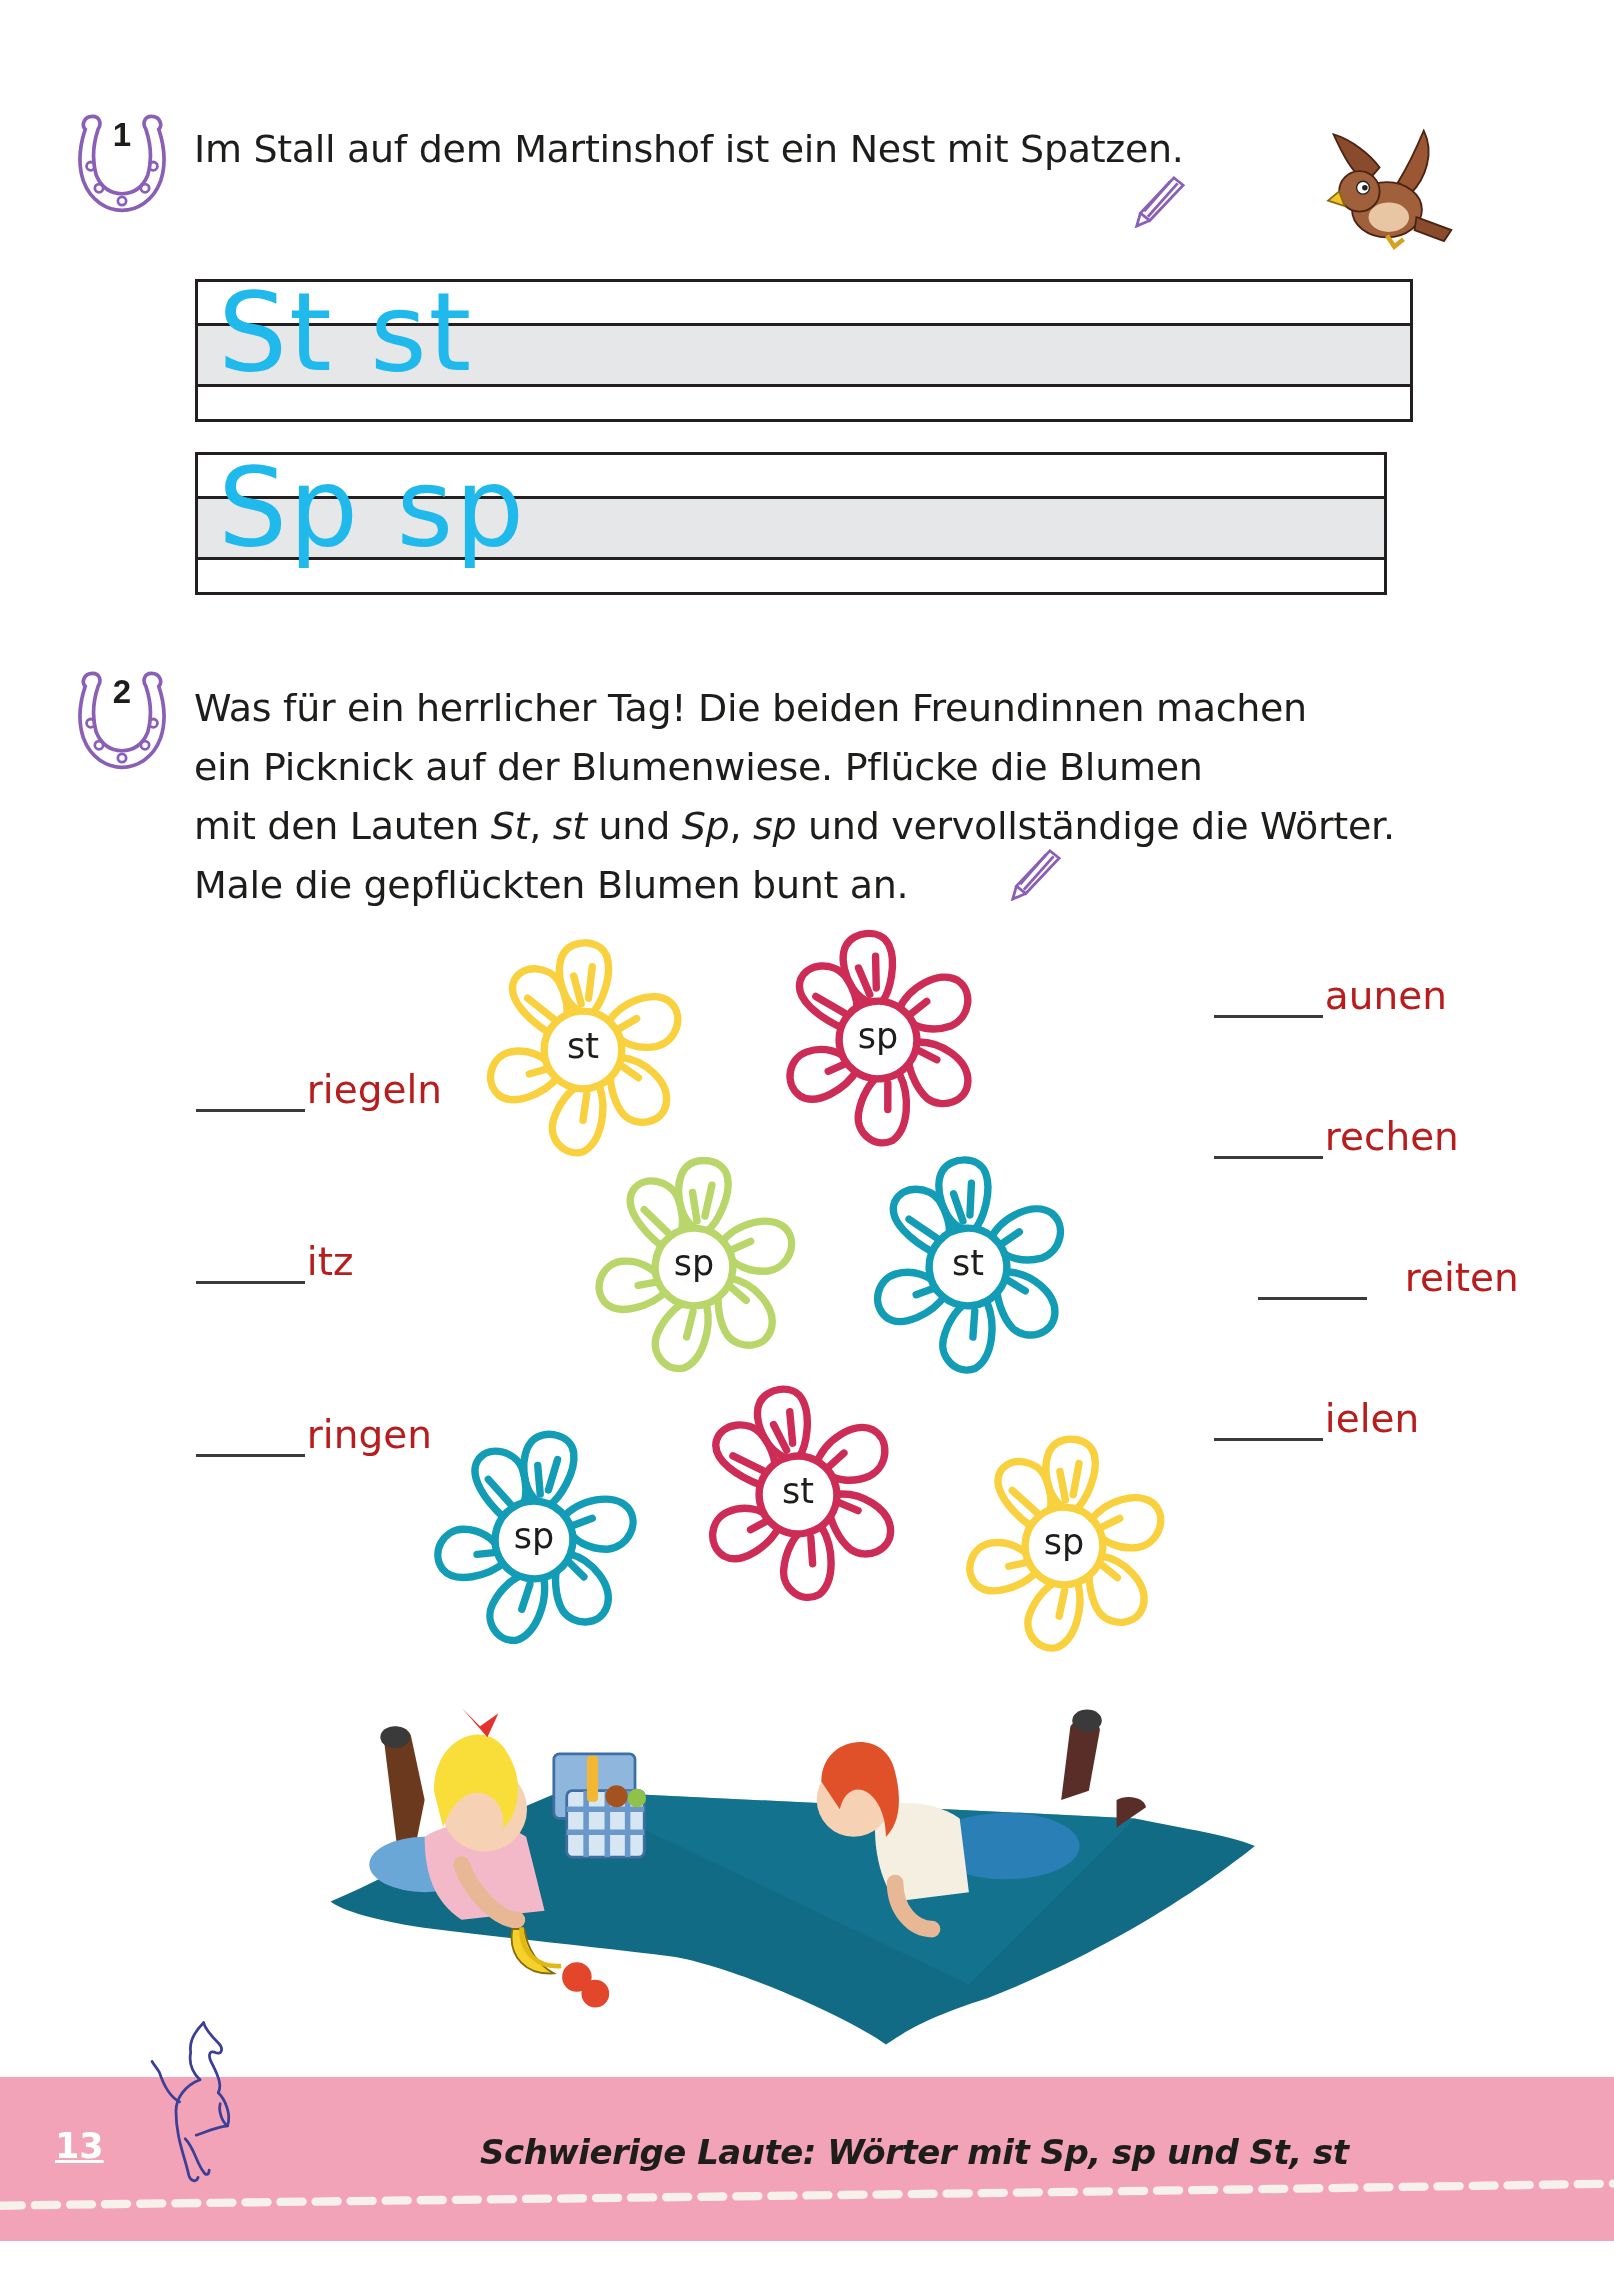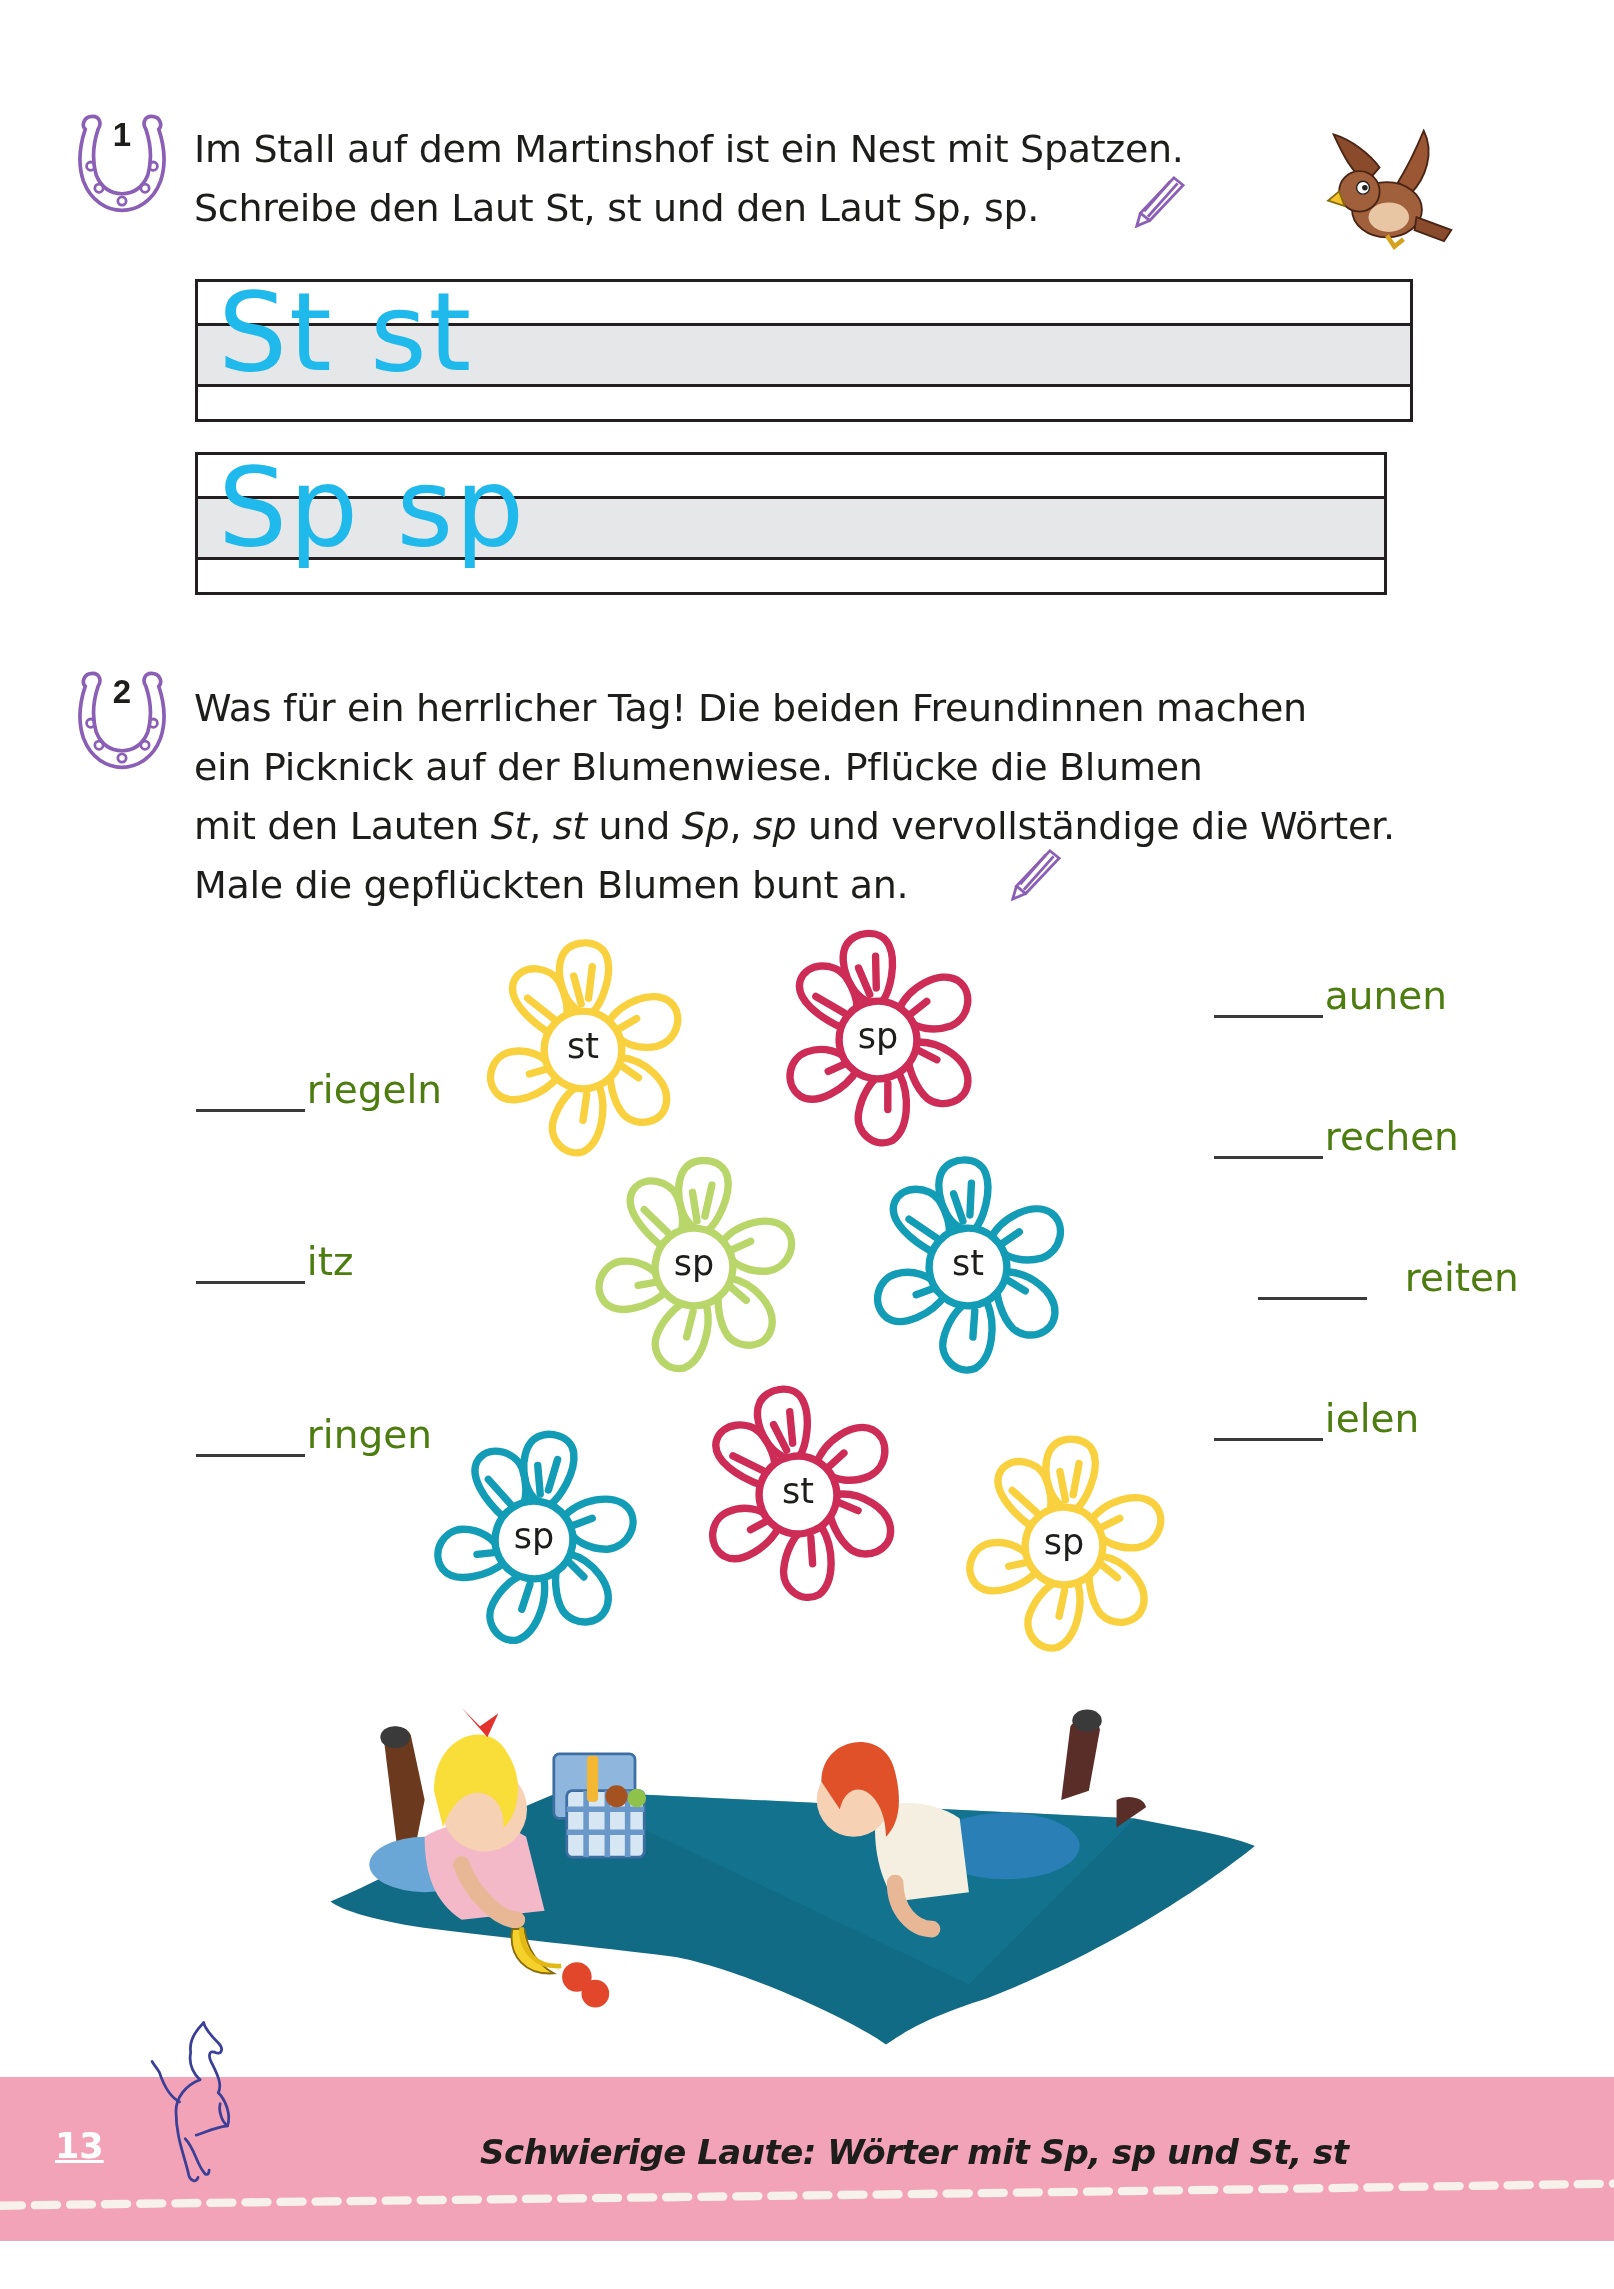--- a/index.html
+++ b/index.html
@@ -9,21 +9,21 @@
   .task-text { font-size:38px; line-height:59px; color:#1d1d1b; letter-spacing:-0.3px; }
   .task-text .line { display:block; white-space:nowrap; }
   .horseshoe { width:92px; height:106px; }
   .badge-num { position:absolute; left:0; top:7.4px; width:92px; text-align:center;
                font-weight:bold; font-size:33px; color:#1d1d1b; font-family:"Liberation Sans", sans-serif; }
   .writing-box { border:3.7px solid #231f20; box-sizing:border-box; background:#fff; overflow:hidden; }
   .writing-box .band { position:absolute; left:0; right:0; background:#e6e7e8;
                        border-top:3.7px solid #231f20; border-bottom:3.7px solid #231f20; }
   .writing-box .sample { position:absolute; left:20px; color:#20b9ec; font-family:"DejaVu Sans", sans-serif;
                          font-size:109px; letter-spacing:1.8px; white-space:nowrap; }
-  .blank-word { font-family:"DejaVu Sans", sans-serif; font-size:39px; color:#4d7c0f; white-space:nowrap; display:flex; align-items:flex-end; }
+  .blank-word { font-family:"DejaVu Sans", sans-serif; font-size:39px; color:#b91c1c; white-space:nowrap; display:flex; align-items:flex-end; }
   .blank-word .blank { display:inline-block; width:109px; border-bottom:3.7px solid #3a3a3a; height:0.9px; margin-right:1.8px; }
   .flower { width:222px; height:222px; }
   .flower-label { position:absolute; left:0; right:0; text-align:center; font-family:"DejaVu Sans", sans-serif;
                   font-size:35px; color:#1d1d1b; }
   .footer-band { background:#f2a3b8; }
   .footer-title { font-family:"DejaVu Sans", sans-serif; font-weight:bold; font-size:34px; color:#1d1d1b; white-space:nowrap; letter-spacing:-0.5px; }
   .page-num { font-family:"DejaVu Sans", sans-serif; font-weight:bold; font-size:35px; color:#ffffff; }
 </style>
 </head>
 <body>
@@ -35,21 +35,20 @@
     <circle cx="84" cy="62" r="4.5" fill="none" stroke="#8a5fb5" stroke-width="3"></circle>
     <circle cx="25" cy="86" r="4.5" fill="none" stroke="#8a5fb5" stroke-width="3"></circle>
     <circle cx="75" cy="86" r="4.5" fill="none" stroke="#8a5fb5" stroke-width="3"></circle>
     <circle cx="50" cy="100" r="4.5" fill="none" stroke="#8a5fb5" stroke-width="3"></circle>
   </svg>
   <div class="badge-num">1</div>
 </div>
 
 <div class="abs task-text" style="left:194px; top:120px;">
   <span class="line">Im Stall auf dem Martinshof ist ein Nest mit Spatzen.</span>
-  <span class="line">Schreibe den Laut St, st und den Laut Sp, sp.</span>
 </div>
 
 <svg class="abs" style="left:1133px; top:174px;" width="52" height="54" viewBox="0 0 56 58">
   <g fill="none" stroke="#8a5fb5" stroke-width="3">
     <path d="M44 4 L54 12 L18 50 L8 42 Z"></path>
     <path d="M8 42 L4 56 L18 50"></path>
     <path d="M40 8 L12 40"></path>
       <path d="M48 10 L16 46"></path>
   </g>
 </svg>

